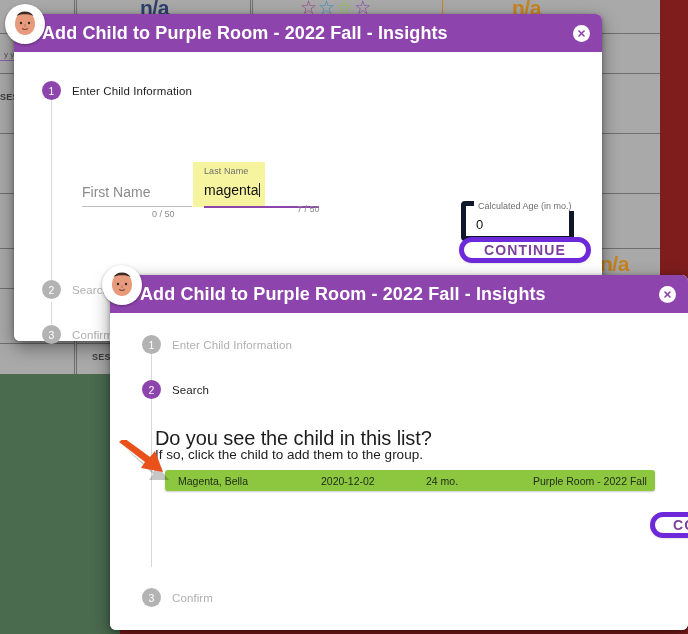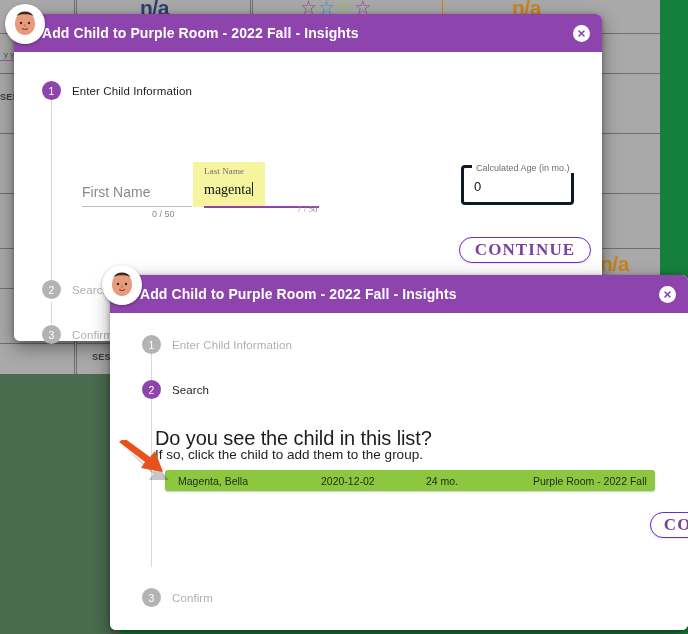--- a/index.html
+++ b/index.html
@@ -7,21 +7,21 @@
     margin: 0; padding: 0;
     width: 688px; height: 634px;
     overflow: hidden;
     font-family: "Liberation Sans", sans-serif;
     background: #4a6b4e;
   }
   #stage {
     position: relative;
     width: 688px; height: 634px;
     overflow: hidden;
-    background: #15803d;
+    background: #7f1d1d;
   }
 
   
   .bg-app {
     position: absolute;
     left: 0; top: 0;
     width: 660px; height: 420px;
     background: #ffffff;
   }
   .bg-table {
@@ -97,21 +97,21 @@
     position: relative;
     height: 38px;
     background: #8e44ad;
     border-top-left-radius: 6px;
     border-top-right-radius: 6px;
     display: flex;
     align-items: center;
   }
   .dlg-title {
     color: #ffffff;
-    font-size: 14px;
+    font-size: 18px;
     font-weight: bold;
     letter-spacing: .1px;
     white-space: nowrap;
   }
   .avatar {
     position: absolute;
     width: 40px; height: 40px;
     border-radius: 50%;
     background: #ffffff;
     box-shadow: 0 1px 3px rgba(0,0,0,.35);
@@ -202,47 +202,47 @@
   }
   .caret {
     display: inline-block;
     width: 1px; height: 14px;
     background: #222;
     vertical-align: -2px;
     margin-left: 1px;
   }
   .outlined-field {
     position: absolute;
-    border: 3px solid #0f172a;
+    border: 5px solid #0f172a;
     border-radius: 4px;
+    margin-top: 36px;
   }
   .outlined-legend {
     position: absolute;
     background: #ffffff;
     padding: 0 4px;
     font-size: 9px;
     color: #6d6d6d;
     white-space: nowrap;
   }
   .cal-icon { position: absolute; }
 
   
   .btn {
     position: absolute;
-    border: 1px solid #6d28d9;
+    border: 5px solid #6d28d9;
     border-radius: 16px;
     background: #ffffff;
     color: #7b3f9d;
-    font-size: 17px;
+    font-size: 14px;
     font-weight: bold;
     letter-spacing: 1.1px;
     display: flex; align-items: center; justify-content: center;
     cursor: pointer;
     box-shadow: 0 1px 2px rgba(0,0,0,.10);
-    font-family: Liberation Serif, serif;
   }
 
   
   .q-title {
     position: absolute;
     font-size: 20px;
     color: #1d1d1d;
     letter-spacing: -.1px;
   }
   .q-sub {
@@ -354,21 +354,21 @@
 
 
       <div class="highlight-box" style="left:179px;top:110px;width:72px;height:45px;"></div>
 
       <div class="field" style="left:68px;top:110px;width:110px;height:48px;">
         <div class="field-value placeholder" style="left:0;top:22px;">First Name</div>
         <div class="field-underline" style="left:0;top:44px;width:110px;"></div>
         <div class="field-counter" style="left:70px;top:47px;">0 / 50</div>
       </div>
 
-      <div class="field" style="left:190px;top:110px;width:118px;height:48px;font-family:Liberation Serif, serif;">
+      <div class="field" style="left:190px;top:110px;width:118px;height:48px;">
         <div class="field-label" style="left:0;top:4px;">Last Name</div>
         <div class="field-value" style="left:0;top:20px;"><span>magenta</span><span class="caret"></span></div>
         <div class="field-underline focus" style="left:0;top:44px;width:115px;"></div>
         <div class="field-counter" style="left:93px;top:42px;">7 / 50</div>
       </div>
 
 
       <div class="outlined-field" style="left:447px;top:113px;width:113px;height:40px;">
         <div class="outlined-legend" style="left:8px;top:-5px;">Calculated Age (in mo.)</div>
         <div style="position:absolute;left:10px;top:11px;font-size:13px;color:#111;">0</div>

